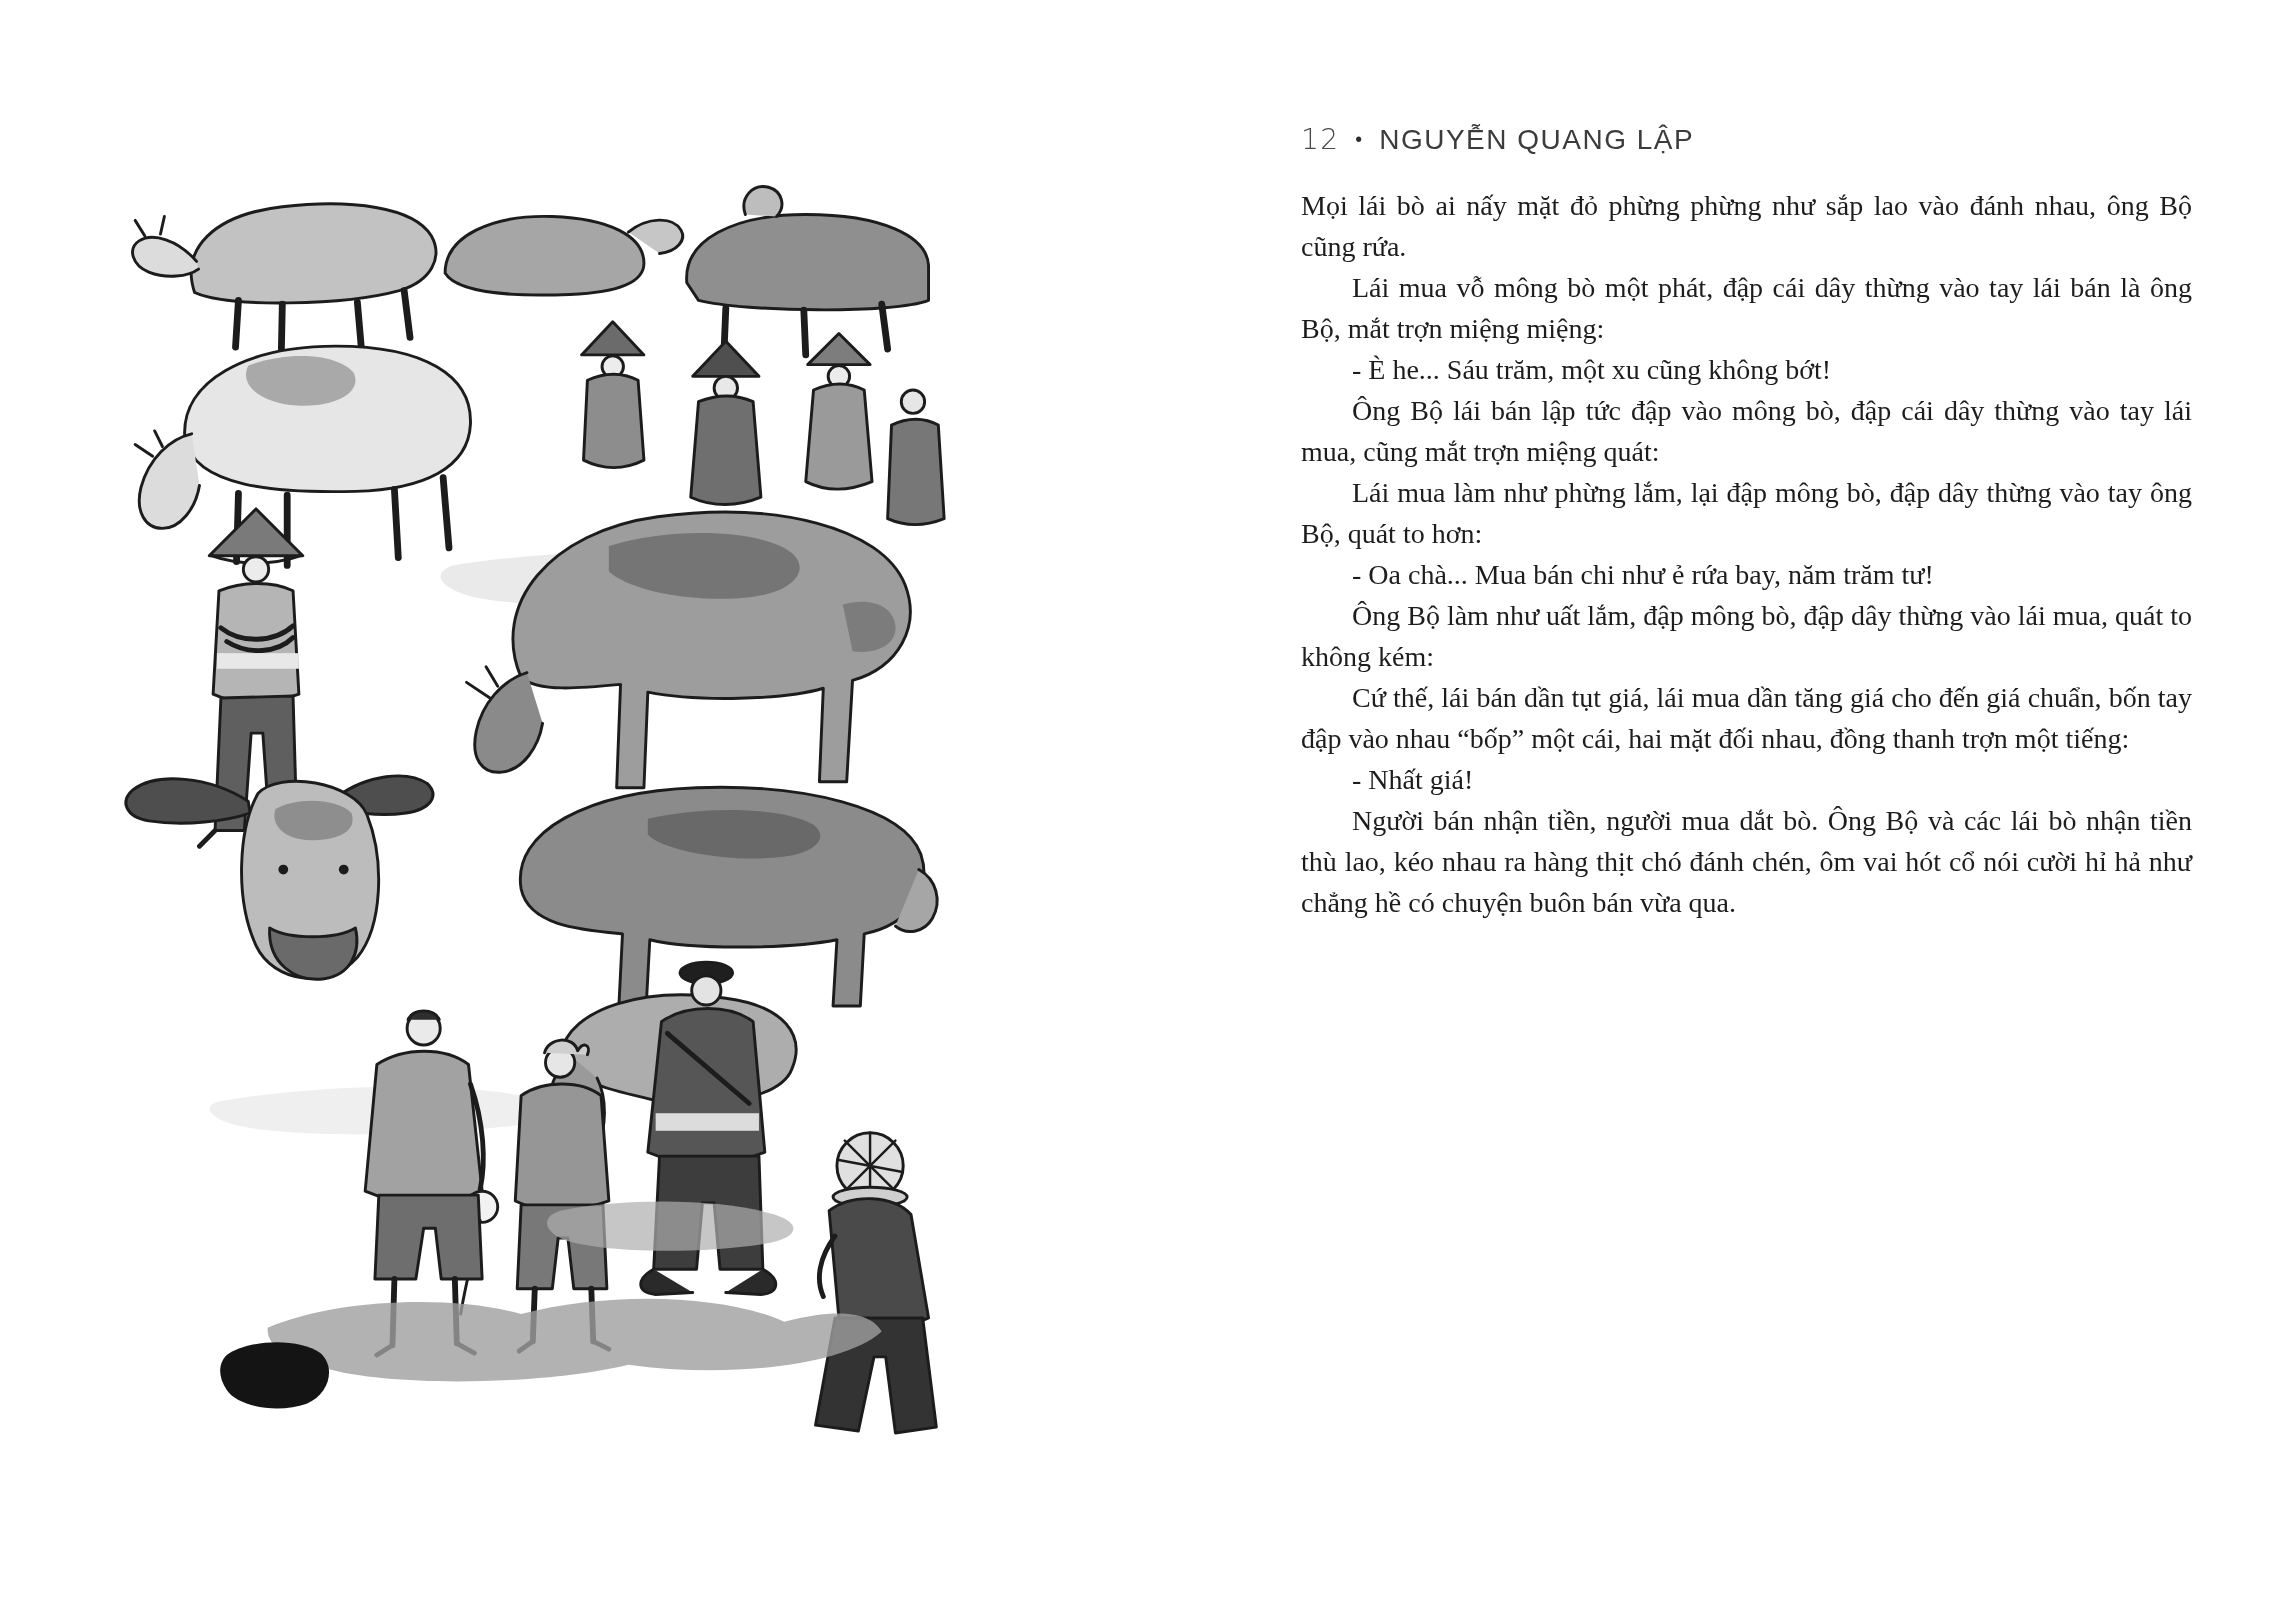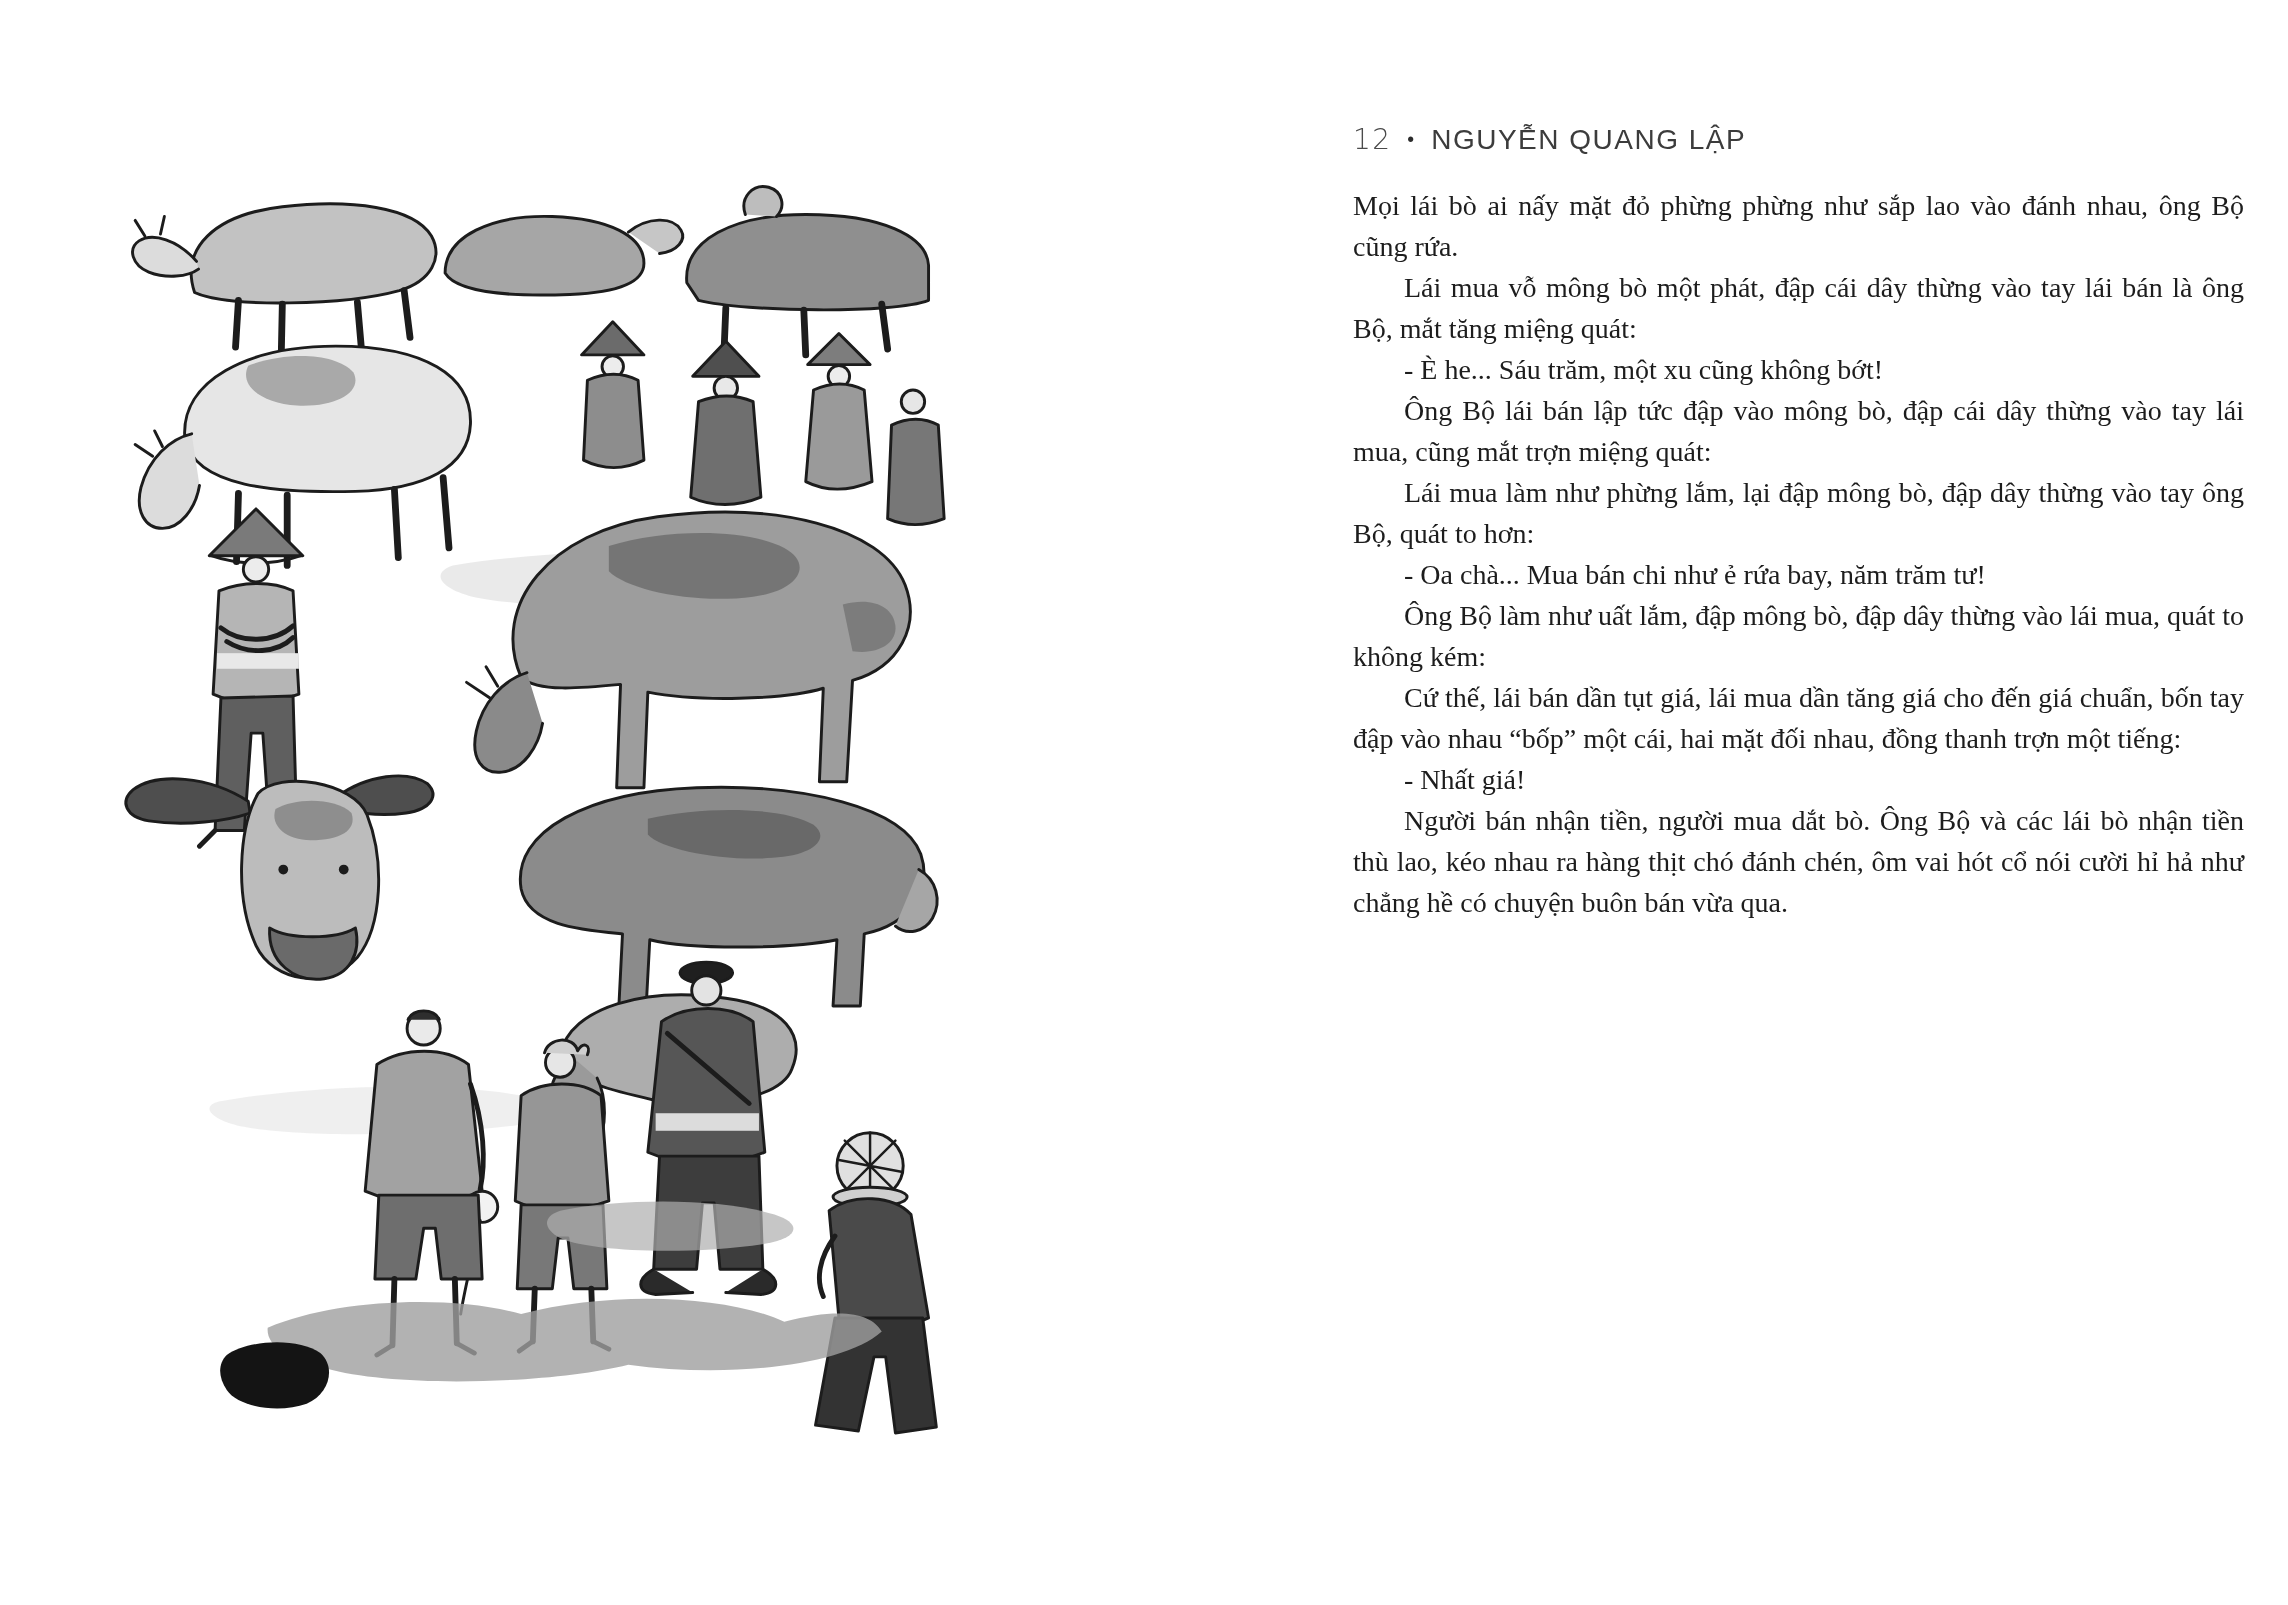--- a/index.html
+++ b/index.html
@@ -23,21 +23,21 @@
     top: 146px;
     width: 848px;
     height: 1297px;
     margin: 0;
   }
   .illustration svg { width: 100%; height: 100%; display: block; }
 
   
   .page-right {
     position: absolute;
-    left: 1353px;
+    left: 1301px;
     top: 123px;
     width: 891px;
   }
   .running-head {
     font-family: "Liberation Sans", "DejaVu Sans", sans-serif;
     font-size: 28px;
     letter-spacing: 1.5px;
     color: #3c3c3c;
     white-space: nowrap;
   }
@@ -221,21 +221,21 @@
 </figure>
 
 <div class="page-right">
 
   <div class="running-head">
     <span class="pagenum">12</span><span class="sep">•</span><span>NGUYỄN QUANG LẬP</span>
   </div>
 
   <div class="body-text">
     <p class="noindent">Mọi lái bò ai nấy mặt đỏ phừng phừng như sắp lao vào đánh nhau, ông Bộ cũng rứa.</p>
-    <p>Lái mua vỗ mông bò một phát, đập cái dây thừng vào tay lái bán là ông Bộ, mắt tăng miệng quát:</p>
+    <p>Lái mua vỗ mông bò một phát, đập cái dây thừng vào tay lái bán là ông Bộ, mắt trợn miệng miệng:</p>
     <p>- È he... Sáu trăm, một xu cũng không bớt!</p>
     <p>Ông Bộ lái bán lập tức đập vào mông bò, đập cái dây thừng vào tay lái mua, cũng mắt trợn miệng quát:</p>
     <p>Lái mua làm như phừng lắm, lại đập mông bò, đập dây thừng vào tay ông Bộ, quát to hơn:</p>
     <p>- Oa chà... Mua bán chi như ẻ rứa bay, năm trăm tư!</p>
     <p>Ông Bộ làm như uất lắm, đập mông bò, đập dây thừng vào lái mua, quát to không kém:</p>
     <p>Cứ thế, lái bán dần tụt giá, lái mua dần tăng giá cho đến giá chuẩn, bốn tay đập vào nhau “bốp” một cái, hai mặt đối nhau, đồng thanh trợn một tiếng:</p>
     <p>- Nhất giá!</p>
     <p>Người bán nhận tiền, người mua dắt bò. Ông Bộ và các lái bò nhận tiền thù lao, kéo nhau ra hàng thịt chó đánh chén, ôm vai hót cổ nói cười hỉ hả như chẳng hề có chuyện buôn bán vừa qua.</p>
   </div>
 

